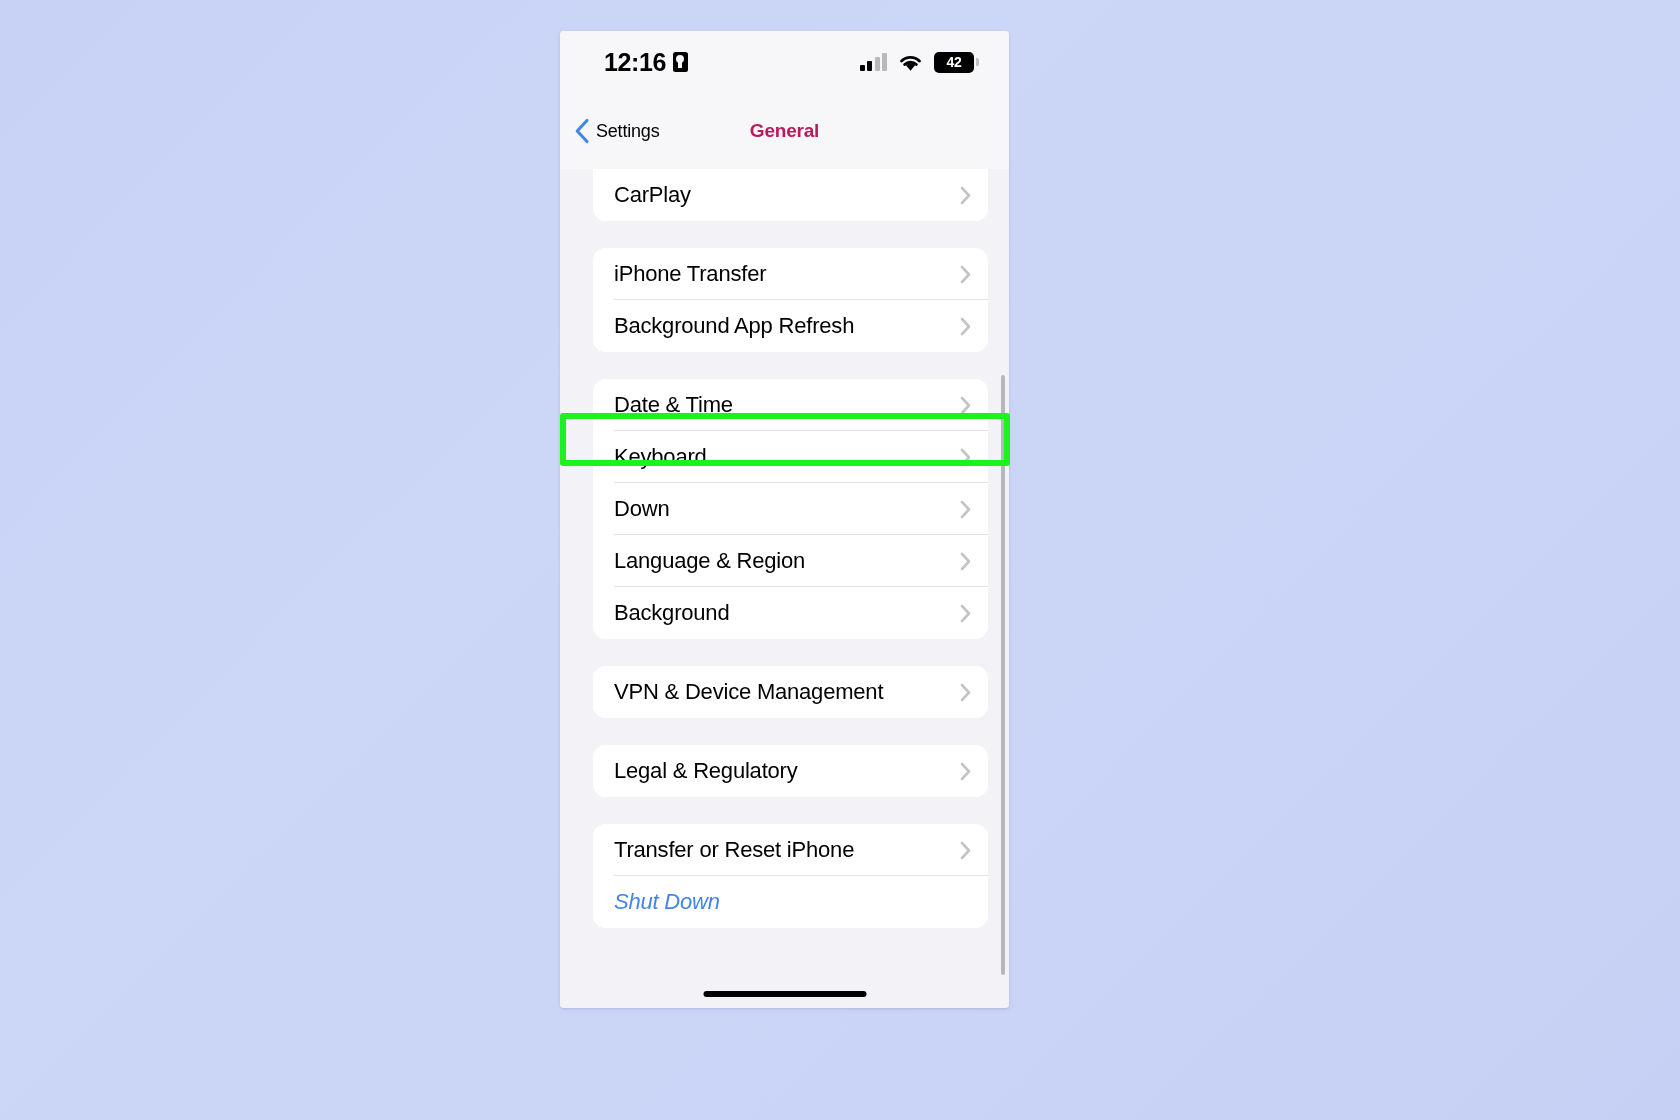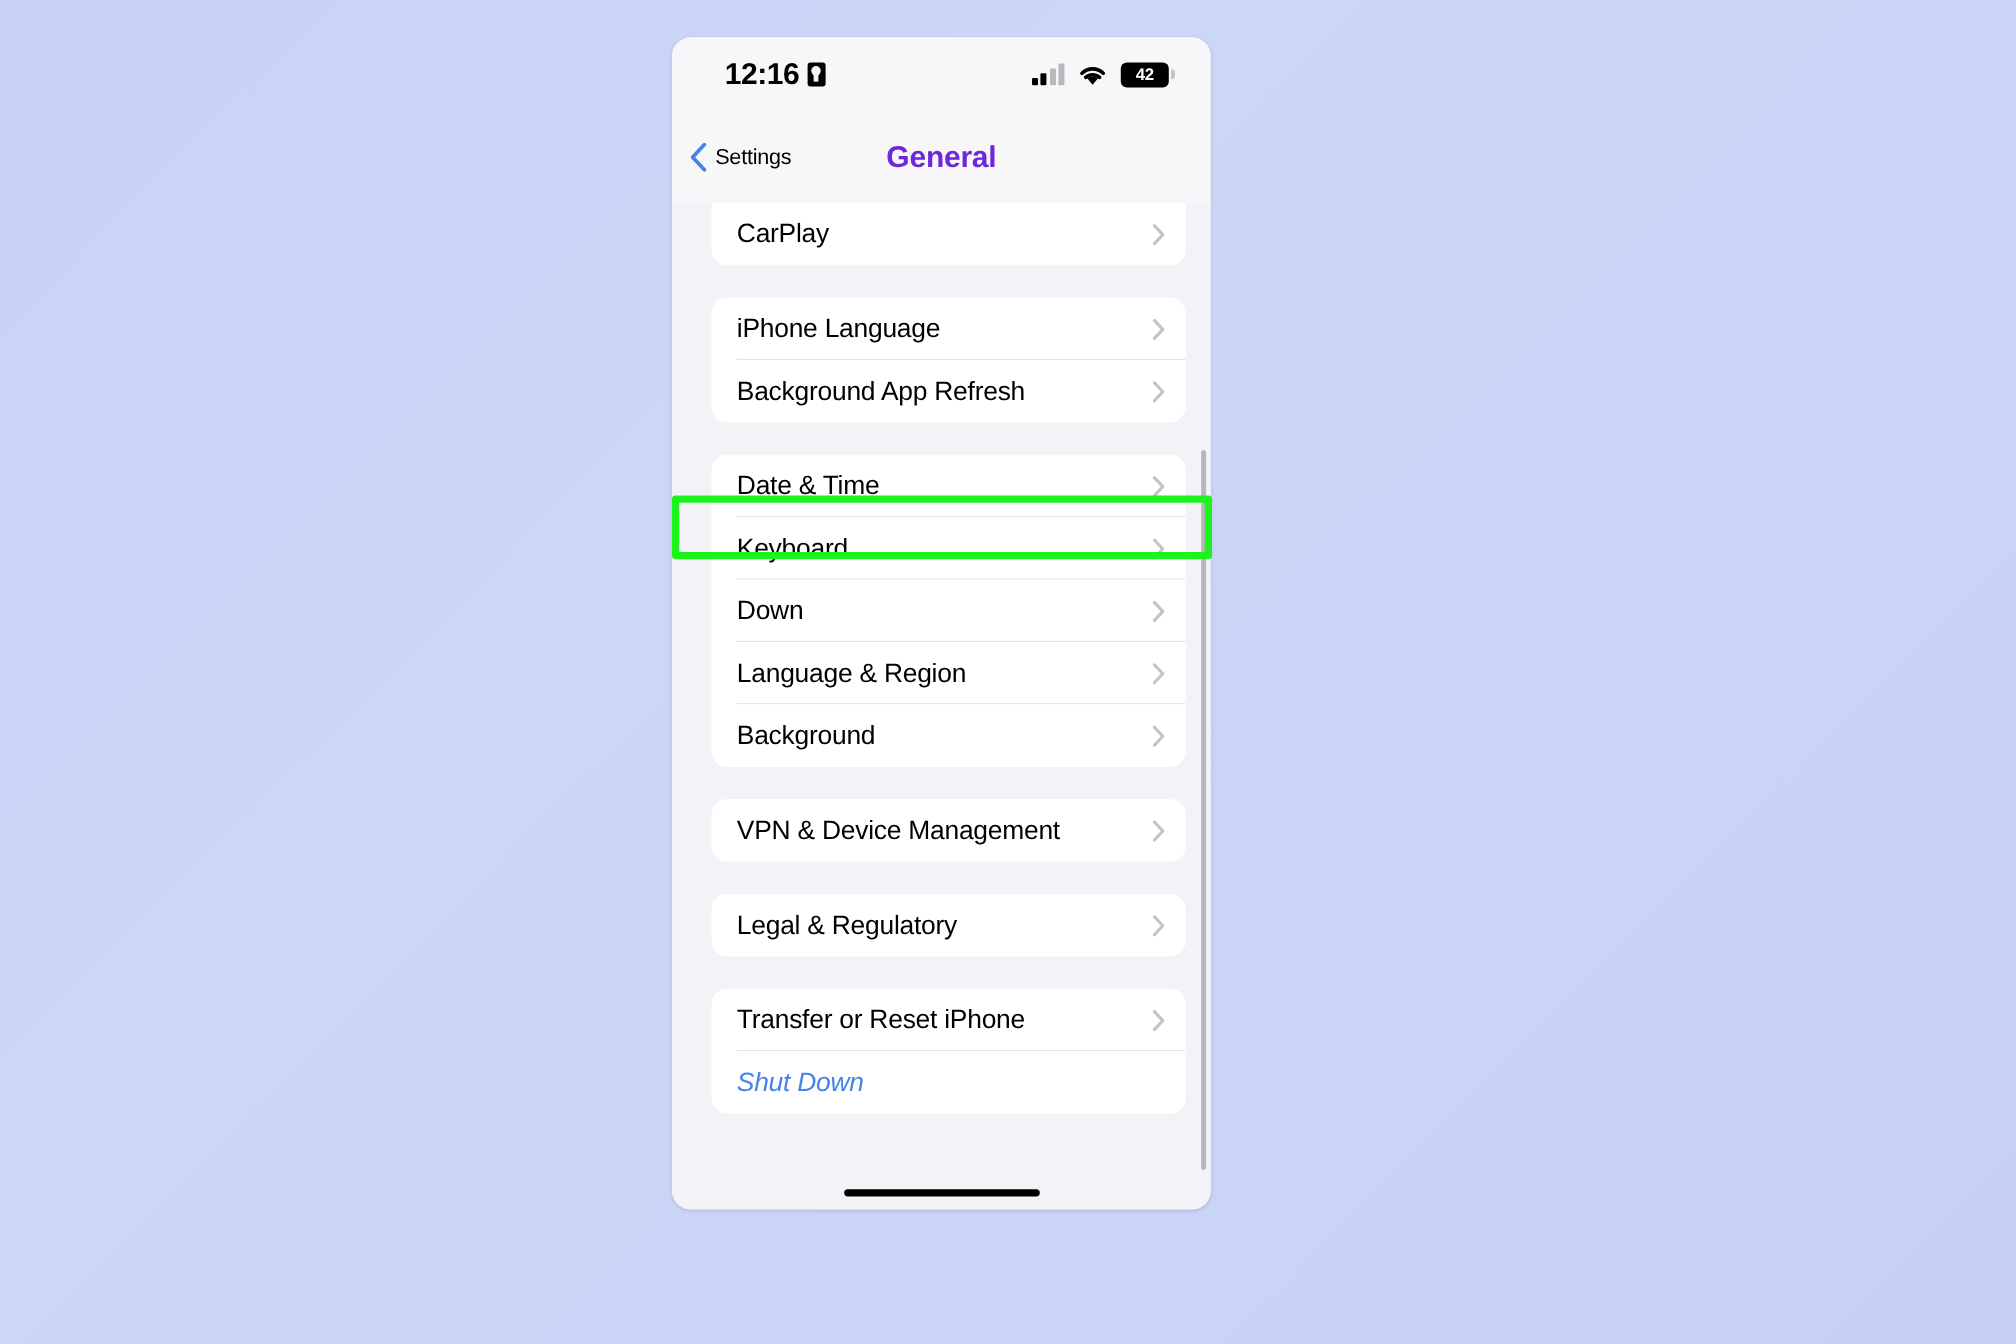--- a/index.html
+++ b/index.html
@@ -17,21 +17,21 @@
   }
 
   
   #phone {
     position: absolute;
     left: 560px;
     top: 31px;
     width: 449px;
     height: 977px;
     background: #f2f2f7;
-    border-radius: 16px;
+    border-radius: 4px;
     overflow: hidden;
     box-shadow: 0 1px 3px rgba(90,100,160,0.25);
   }
 
   
   #statusbar {
     position: absolute;
     left: 0; top: 0;
     width: 100%;
     height: 62px;
@@ -147,23 +147,23 @@
     display: block;
   }
   #back-label {
     font-size: 18px;
     color: #000000;
     letter-spacing: -0.2px;
   }
   #nav-title {
     width: 100%;
     text-align: center;
-    font-size: 25px;
+    font-size: 19px;
     font-weight: bold;
-    color: #6d28d9;
+    color: #be185d;
     letter-spacing: -0.2px;
   }
 
   
   #content {
     position: absolute;
     left: 0; top: 138px;
     width: 100%;
     height: 839px;
     background: #f2f2f7;
@@ -290,21 +290,21 @@
         <div class="group first">
           <div class="row">
             <span class="label">CarPlay</span>
             <svg class="chevron-right" viewBox="0 0 11 19">
               <path d="M2 2 L9 9.5 L2 17" stroke="#c4c4c8" stroke-width="2.6" fill="none" stroke-linecap="round" stroke-linejoin="round"></path>
             </svg>
           </div>
         </div>
         <div class="group">
           <div class="row">
-            <span class="label">iPhone Language</span>
+            <span class="label">iPhone Transfer</span>
             <svg class="chevron-right" viewBox="0 0 11 19">
               <path d="M2 2 L9 9.5 L2 17" stroke="#c4c4c8" stroke-width="2.6" fill="none" stroke-linecap="round" stroke-linejoin="round"></path>
             </svg>
             <span class="sep"></span>
           </div>
           <div class="row">
             <span class="label">Background App Refresh</span>
             <svg class="chevron-right" viewBox="0 0 11 19">
               <path d="M2 2 L9 9.5 L2 17" stroke="#c4c4c8" stroke-width="2.6" fill="none" stroke-linecap="round" stroke-linejoin="round"></path>
             </svg>

